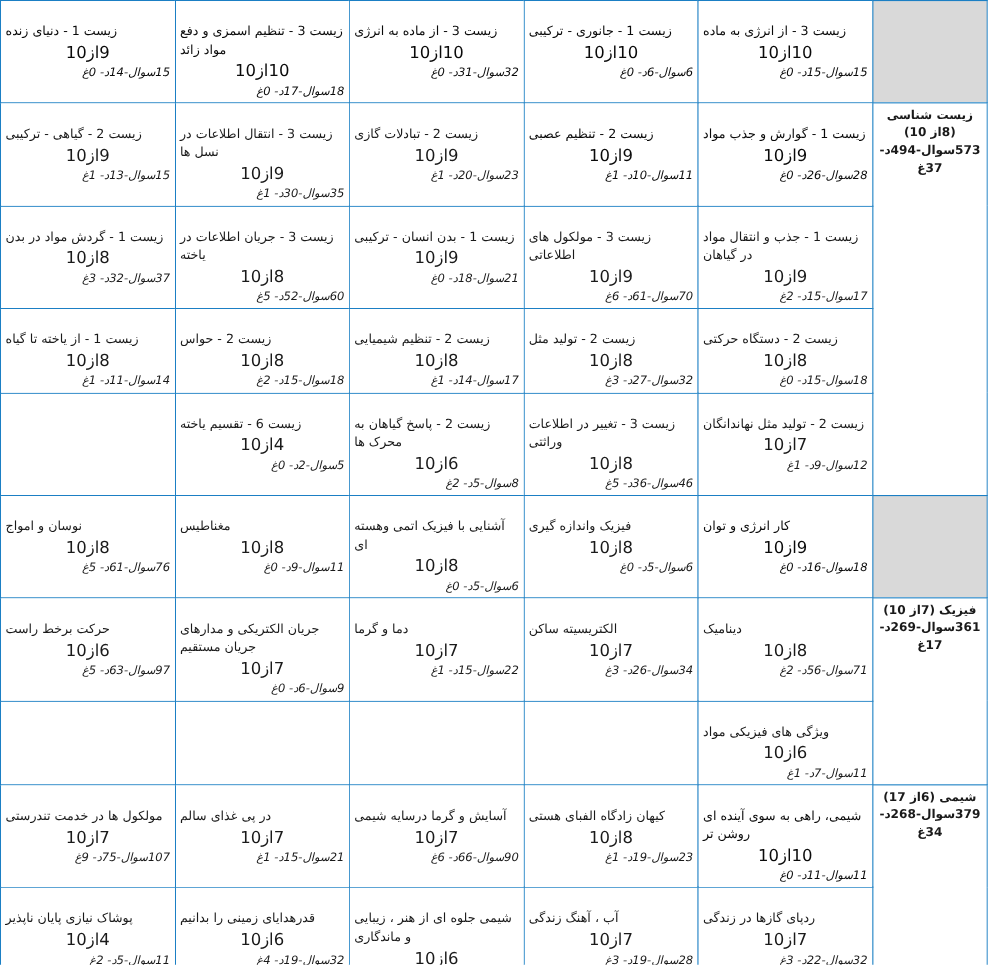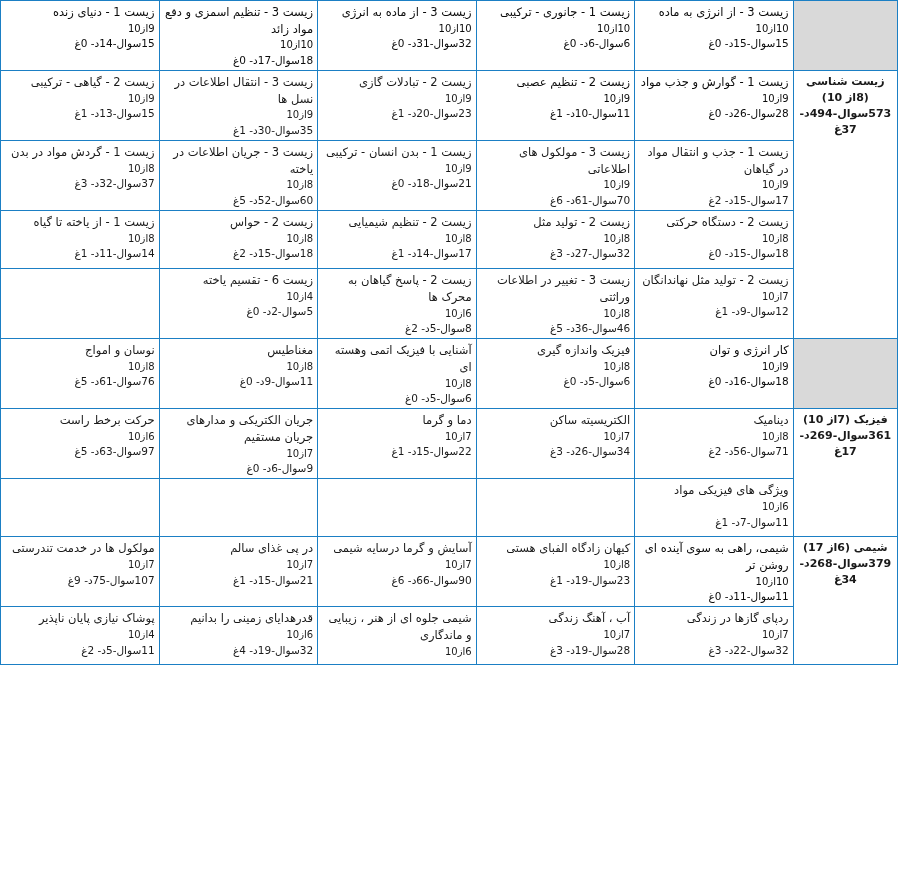--- a/index.html
+++ b/index.html
@@ -20,23 +20,23 @@
     vertical-align:top;
     padding:3px 4px 2px 4px;
     font-size:11px;
     line-height:1.45;
     color:#1a1a1a;
     background:#ffffff;
     height:52px;
     overflow:hidden;
   }
   td.cell{position:relative;}
-  .ttl{display:block;text-align:right;font-size:11.5px;margin-bottom:1px;}
-  .sub{display:block;text-align:right;font-size:10px;}
-  .sub2{display:block;text-align:right;font-size:10.5px;}
+  .ttl{display:block;text-align:left;font-size:11.5px;margin-bottom:1px;margin-top:16px;}
+  .sub{display:block;text-align:center;font-size:15px;}
+  .sub2{display:block;text-align:right;font-size:10.5px;font-style:italic;}
   td.hl{background:#16a7e0;color:#0b0b0b;}
   td.hl .ttl,td.hl .sub,td.hl .sub2{color:#0a0a0a;}
   td.blank{background:#ffffff;}
   td.label{
     background:#d9d9d9;
     text-align:center;
     vertical-align:middle;
     font-size:13px;
     font-weight:bold;
     color:#111;

